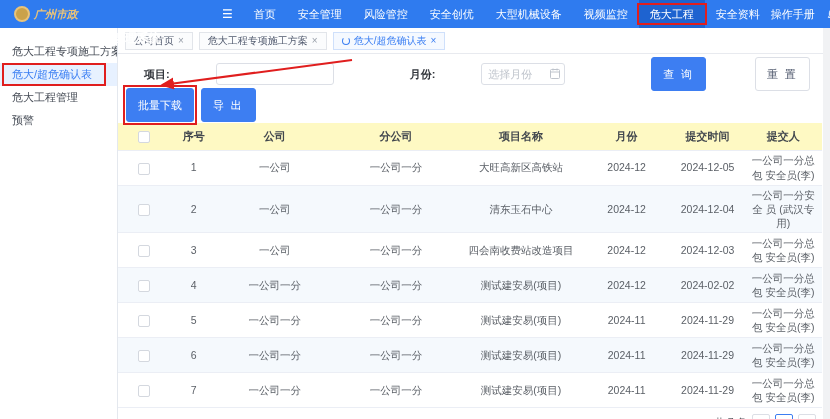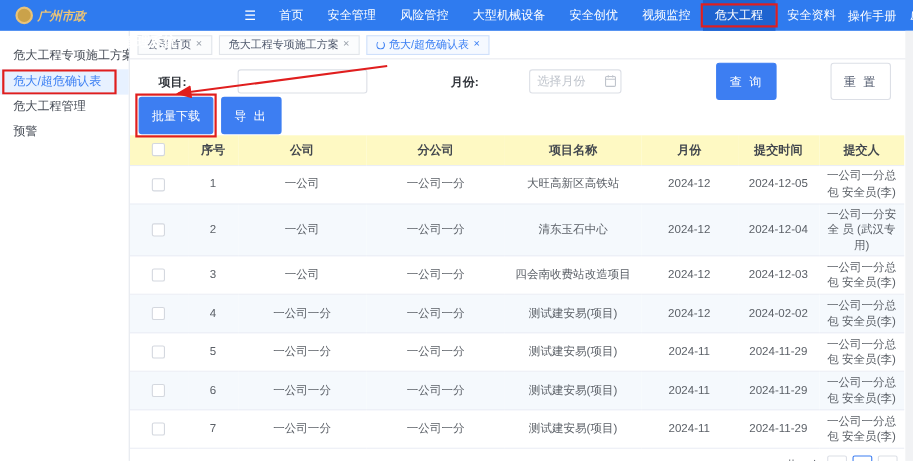--- a/index.html
+++ b/index.html
@@ -79,22 +79,22 @@
   <div class="logo">
     <span class="logo-badge"></span>
     <span class="logo-script">广州市政</span>
     <span class="logo-title">| 安全管理系统</span>
   </div>
   <span class="hamburger">☰</span>
   <div class="menu">
       <div class="menu-item">首页</div>
       <div class="menu-item">安全管理</div>
       <div class="menu-item">风险管控</div>
+      <div class="menu-item">安全创优</div>
       <div class="menu-item">大型机械设备</div>
-      <div class="menu-item">安全创优</div>
       <div class="menu-item">视频监控</div>
       <div class="menu-item active">危大工程</div>
       <div class="menu-item">安全资料</div>
     </div>
   <div class="nav-right">
     <span>操作手册</span>
     <svg class="bell" viewBox="0 0 12 14">
       <path d="M6 1.5 C3.8 1.5 2.6 3 2.6 5.2 L2.6 8.2 L1.5 10.2 L10.5 10.2 L9.4 8.2 L9.4 5.2 C9.4 3 8.2 1.5 6 1.5 Z" fill="none" stroke="#ffffff" stroke-width="1"></path>
       <path d="M4.8 11.6 a1.2 1.2 0 0 0 2.4 0" fill="none" stroke="#ffffff" stroke-width="1"></path>
     </svg>

